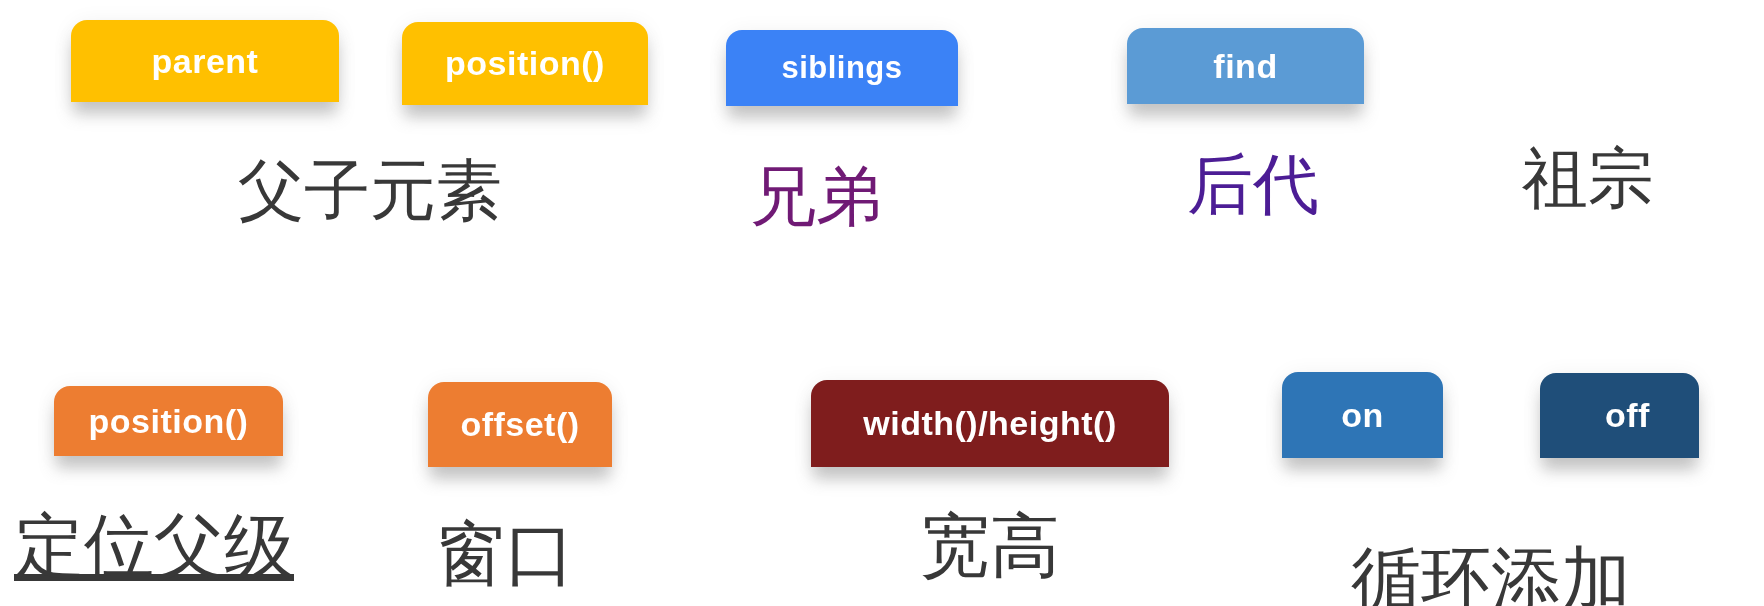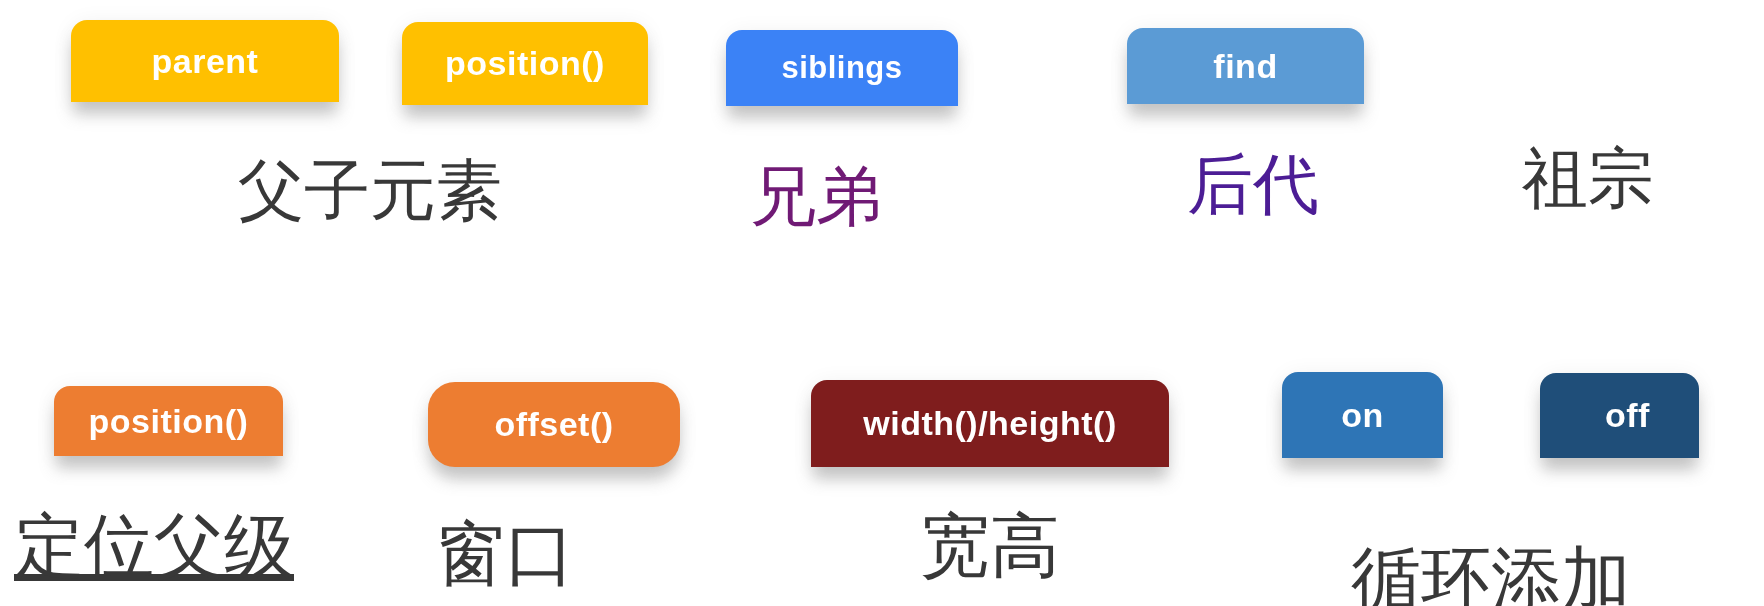--- a/index.html
+++ b/index.html
@@ -53,21 +53,21 @@
   <div class="caption cap-lg" style="left: 370px; top: 158px; color: rgb(56, 56, 56);">父子元素</div>
 
   <div class="caption cap-lg" style="left: 816px; top: 164px; color: #701a75; font-family: Liberation Serif, serif;">兄弟</div>
 
   <div class="caption cap-lg" style="left: 1253px; top: 152px; color: #4c1d95;">后代</div>
 
   <div class="caption cap-lg" style="left: 1588px; top: 146px; color: rgb(56, 56, 56);">祖宗</div>
 
   <div class="btn" style="left: 54px; top: 386px; width: 229px; height: 70px; background: rgb(237, 125, 49);">position()</div>
 
-  <div class="btn" style="left: 428px; top: 382px; width: 252px; height: 85px; background: rgb(237, 125, 49); border-radius: 27px;">offset()</div>
+  <div class="btn" style="left: 428px; top: 382px; width: 184px; height: 85px; background: rgb(237, 125, 49);">offset()</div>
 
   <div class="btn" style="left: 811px; top: 380px; width: 358px; height: 87px; background: #7f1d1d;">width()/height()</div>
 
   <div class="btn" style="left: 1282px; top: 372px; width: 161px; height: 86px; background: rgb(46, 117, 182);">on</div>
 
   <div class="btn" style="left: 1540px; top: 373px; width: 159px; height: 85px; background: rgb(31, 78, 121); padding-left: 16px;">off</div>
 
   <div class="caption cap-xl" style="left: 154px; top: 512px; color: rgb(56, 56, 56); text-decoration: underline;">定位父级</div>
 
   <div class="caption cap-xl" style="left: 505px; top: 520px; color: rgb(56, 56, 56);">窗口</div>

